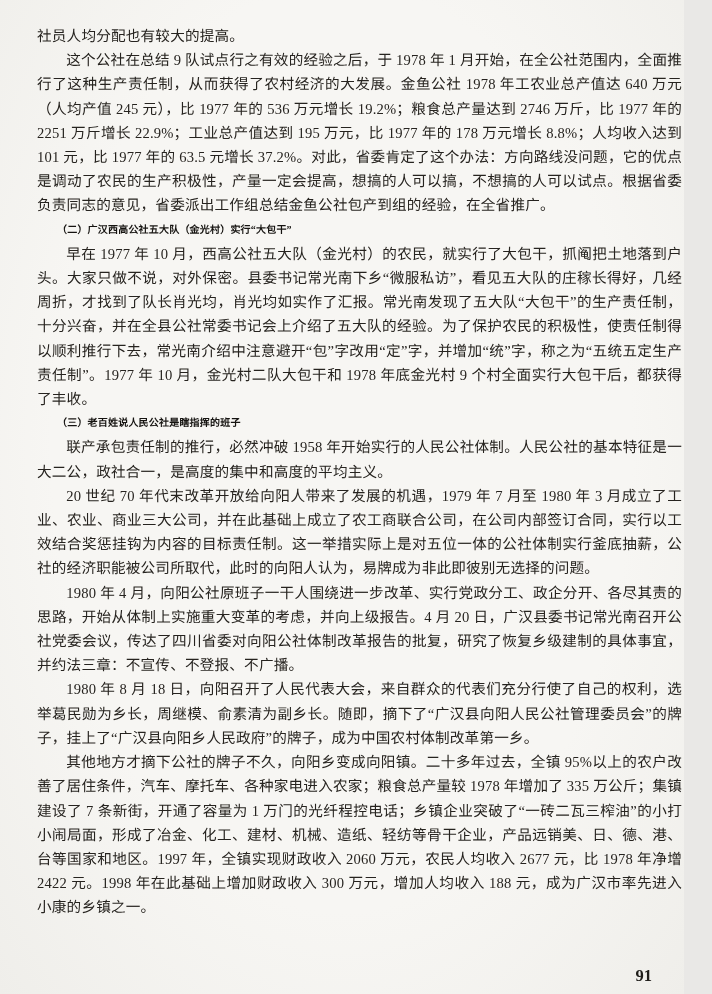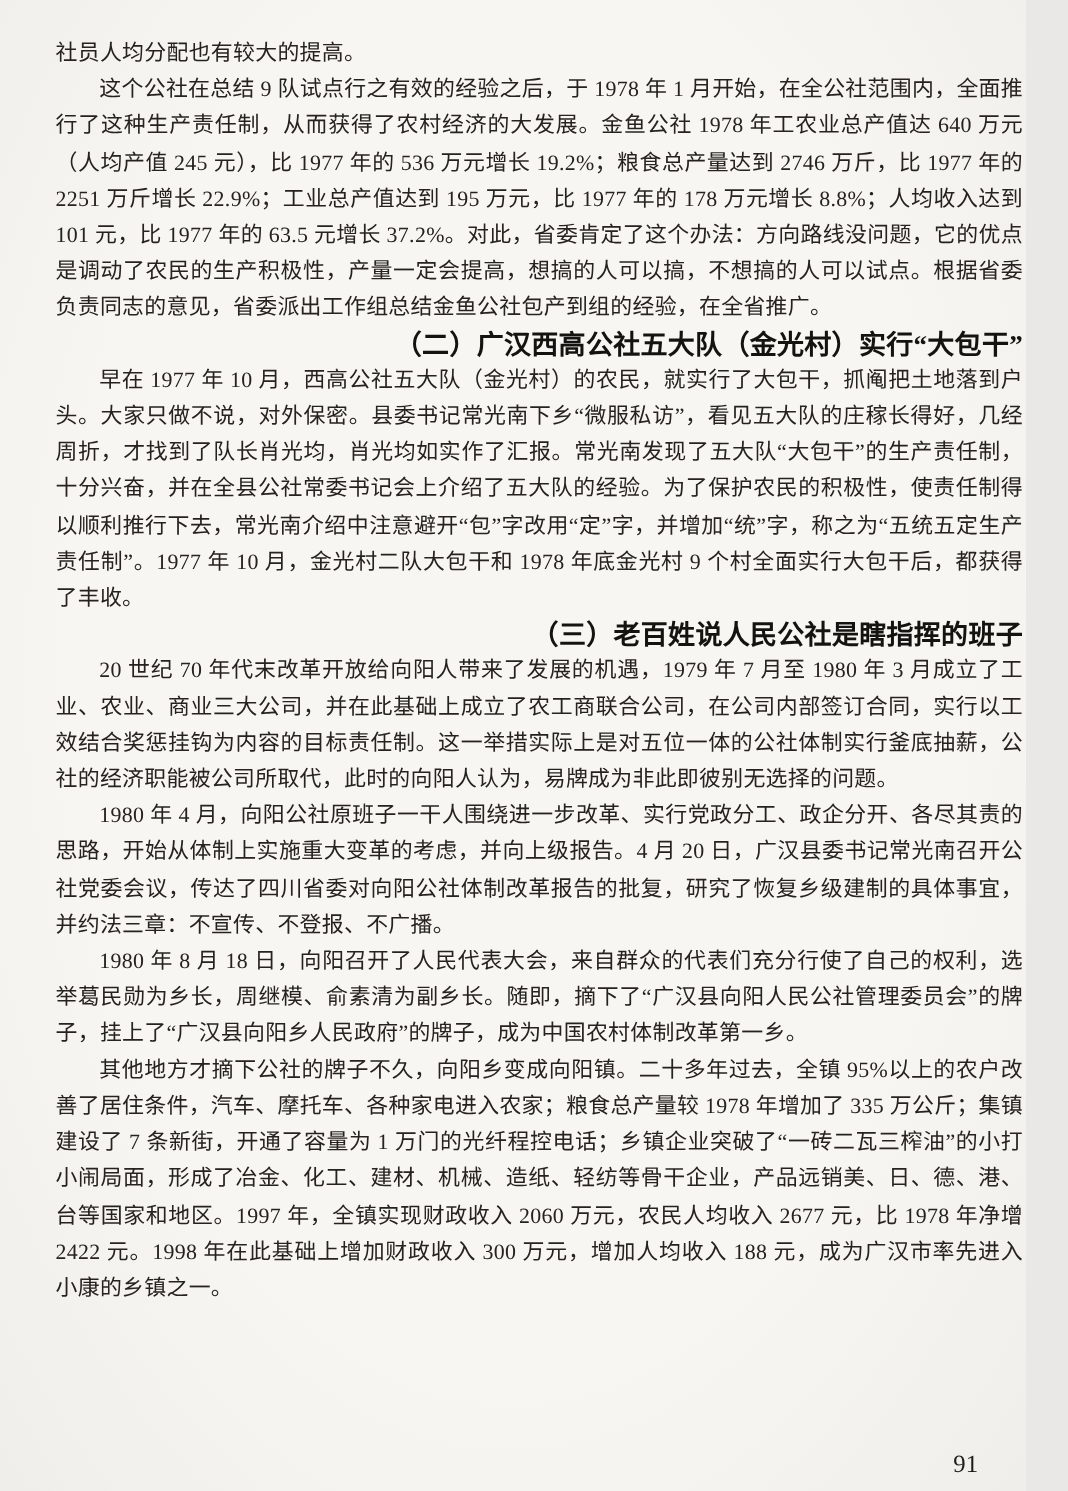--- a/index.html
+++ b/index.html
@@ -32,45 +32,46 @@
     margin: 0;
     text-indent: 2em;
     font-weight: 400;
   }
   .para.no-indent {
     text-indent: 0;
   }
   .sub-heading {
     margin: 0;
     text-indent: 2em;
-    font-size: 18px;
+    font-size: 10px;
     font-weight: 700;
     color: #151310;
-    text-align: right;
+    text-align: left;
   }
   .page-number {
     position: absolute;
     right: 32px;
     bottom: 8px;
     font-size: 16.5px;
-    font-weight: 400;
+    font-weight: 700;
     color: #1f1d1a;
     font-family: "Liberation Serif", "DejaVu Serif", serif;
     padding-left: 12px;
   }
 </style>
 </head>
 <body>
 
 <div class="page">
   <main class="page-body" id="page-body">
       <p class="para no-indent">社员人均分配也有较大的提高。</p>
       <p class="para">这个公社在总结 9 队试点行之有效的经验之后，于 1978 年 1 月开始，在全公社范围内，全面推行了这种生产责任制，从而获得了农村经济的大发展。金鱼公社 1978 年工农业总产值达 640 万元（人均产值 245 元），比 1977 年的 536 万元增长 19.2%；粮食总产量达到 2746 万斤，比 1977 年的 2251 万斤增长 22.9%；工业总产值达到 195 万元，比 1977 年的 178 万元增长 8.8%；人均收入达到 101 元，比 1977 年的 63.5 元增长 37.2%。对此，省委肯定了这个办法：方向路线没问题，它的优点是调动了农民的生产积极性，产量一定会提高，想搞的人可以搞，不想搞的人可以试点。根据省委负责同志的意见，省委派出工作组总结金鱼公社包产到组的经验，在全省推广。</p>
       <h2 class="sub-heading">（二）广汉西高公社五大队（金光村）实行“大包干”</h2>
       <p class="para">早在 1977 年 10 月，西高公社五大队（金光村）的农民，就实行了大包干，抓阄把土地落到户头。大家只做不说，对外保密。县委书记常光南下乡“微服私访”，看见五大队的庄稼长得好，几经周折，才找到了队长肖光均，肖光均如实作了汇报。常光南发现了五大队“大包干”的生产责任制，十分兴奋，并在全县公社常委书记会上介绍了五大队的经验。为了保护农民的积极性，使责任制得以顺利推行下去，常光南介绍中注意避开“包”字改用“定”字，并增加“统”字，称之为“五统五定生产责任制”。1977 年 10 月，金光村二队大包干和 1978 年底金光村 9 个村全面实行大包干后，都获得了丰收。</p>
       <h2 class="sub-heading">（三）老百姓说人民公社是瞎指挥的班子</h2>
+      <p class="para">联产承包责任制的推行，必然冲破 1958 年开始实行的人民公社体制。人民公社的基本特征是一大二公，政社合一，是高度的集中和高度的平均主义。</p>
       <p class="para">20 世纪 70 年代末改革开放给向阳人带来了发展的机遇，1979 年 7 月至 1980 年 3 月成立了工业、农业、商业三大公司，并在此基础上成立了农工商联合公司，在公司内部签订合同，实行以工效结合奖惩挂钩为内容的目标责任制。这一举措实际上是对五位一体的公社体制实行釜底抽薪，公社的经济职能被公司所取代，此时的向阳人认为，易牌成为非此即彼别无选择的问题。</p>
       <p class="para">1980 年 4 月，向阳公社原班子一干人围绕进一步改革、实行党政分工、政企分开、各尽其责的思路，开始从体制上实施重大变革的考虑，并向上级报告。4 月 20 日，广汉县委书记常光南召开公社党委会议，传达了四川省委对向阳公社体制改革报告的批复，研究了恢复乡级建制的具体事宜，并约法三章：不宣传、不登报、不广播。</p>
       <p class="para">1980 年 8 月 18 日，向阳召开了人民代表大会，来自群众的代表们充分行使了自己的权利，选举葛民勋为乡长，周继模、俞素清为副乡长。随即，摘下了“广汉县向阳人民公社管理委员会”的牌子，挂上了“广汉县向阳乡人民政府”的牌子，成为中国农村体制改革第一乡。</p>
       <p class="para">其他地方才摘下公社的牌子不久，向阳乡变成向阳镇。二十多年过去，全镇 95%以上的农户改善了居住条件，汽车、摩托车、各种家电进入农家；粮食总产量较 1978 年增加了 335 万公斤；集镇建设了 7 条新街，开通了容量为 1 万门的光纤程控电话；乡镇企业突破了“一砖二瓦三榨油”的小打小闹局面，形成了冶金、化工、建材、机械、造纸、轻纺等骨干企业，产品远销美、日、德、港、台等国家和地区。1997 年，全镇实现财政收入 2060 万元，农民人均收入 2677 元，比 1978 年净增 2422 元。1998 年在此基础上增加财政收入 300 万元，增加人均收入 188 元，成为广汉市率先进入小康的乡镇之一。</p>
     </main>
   <div class="page-number">91</div>
 </div>
 
 </body></html>

